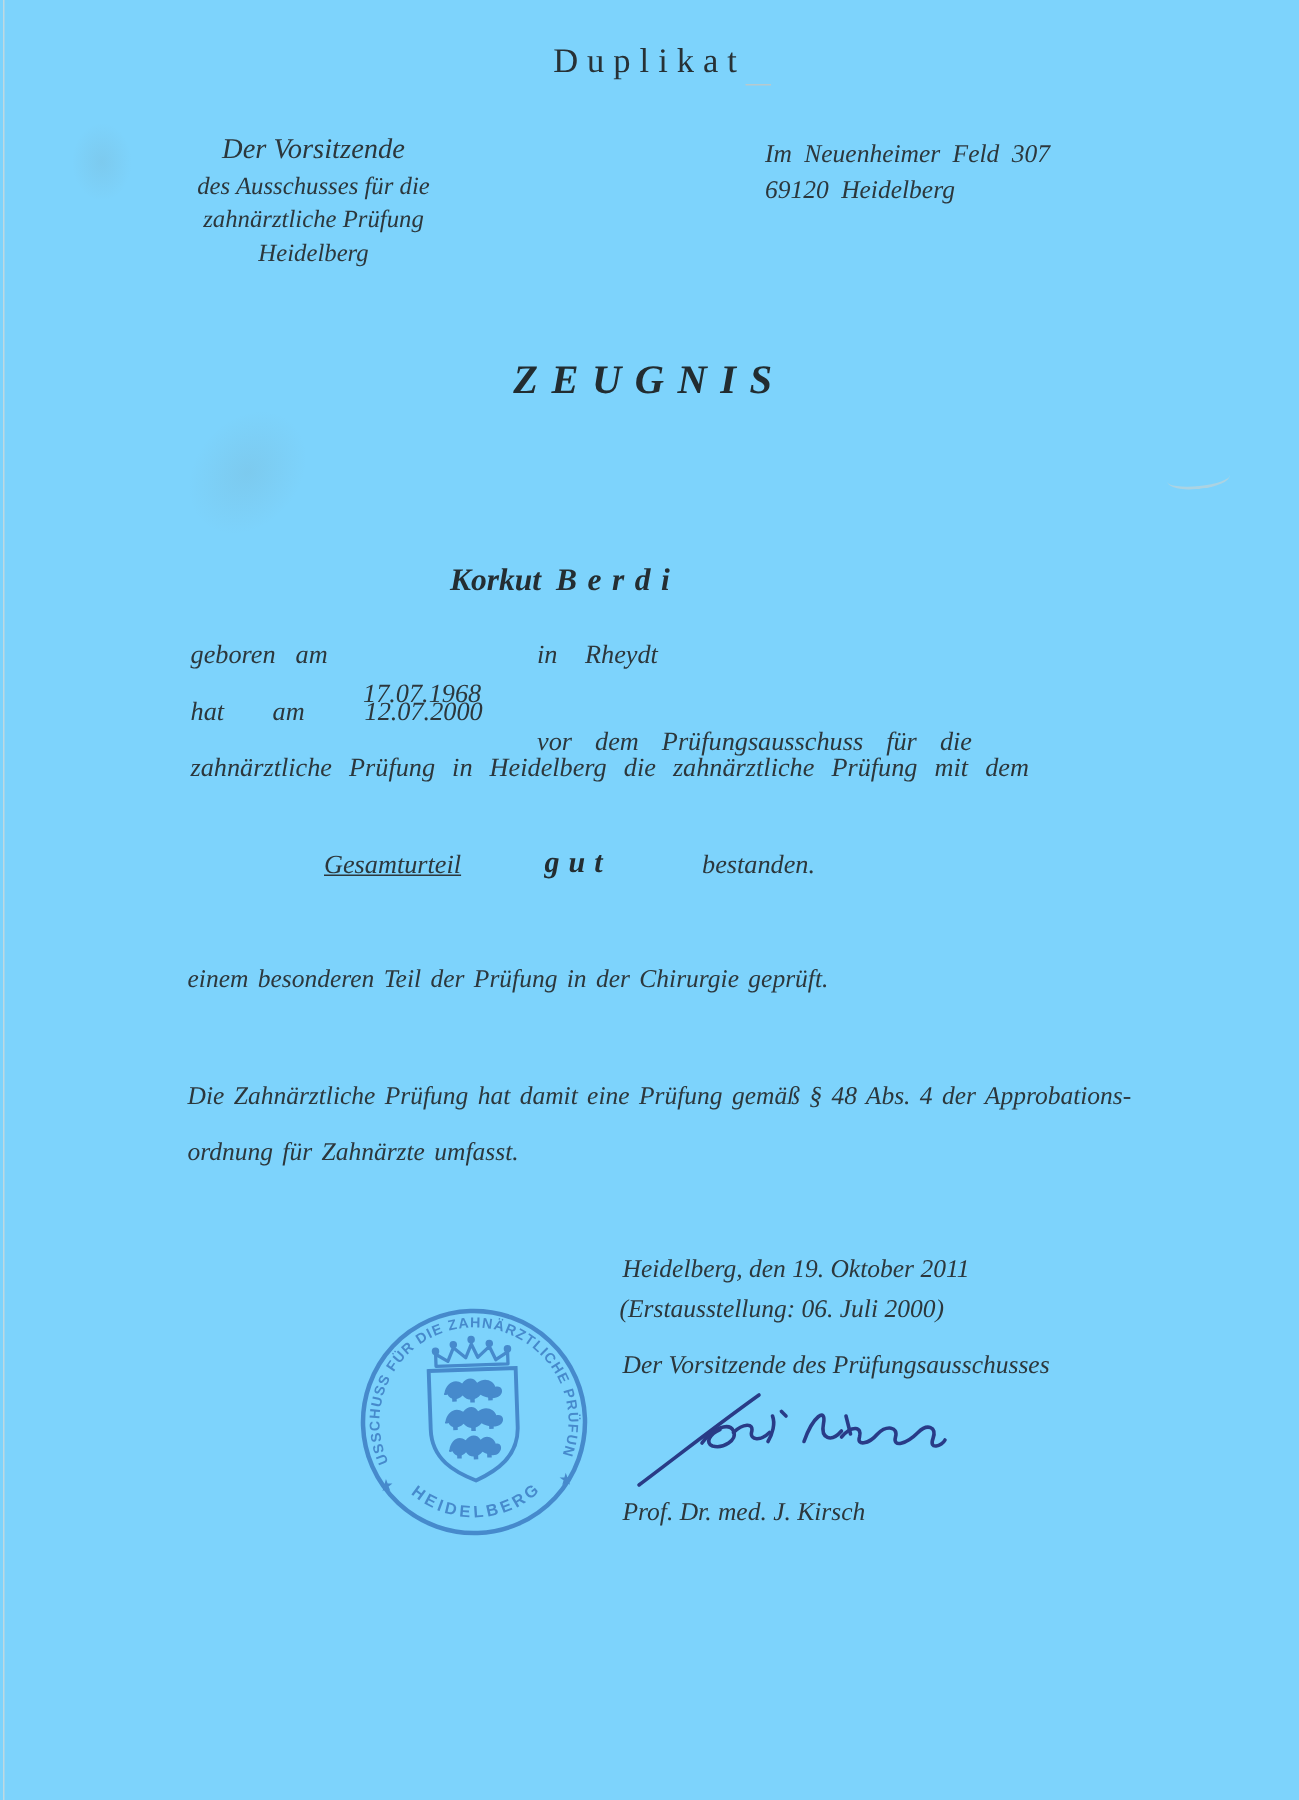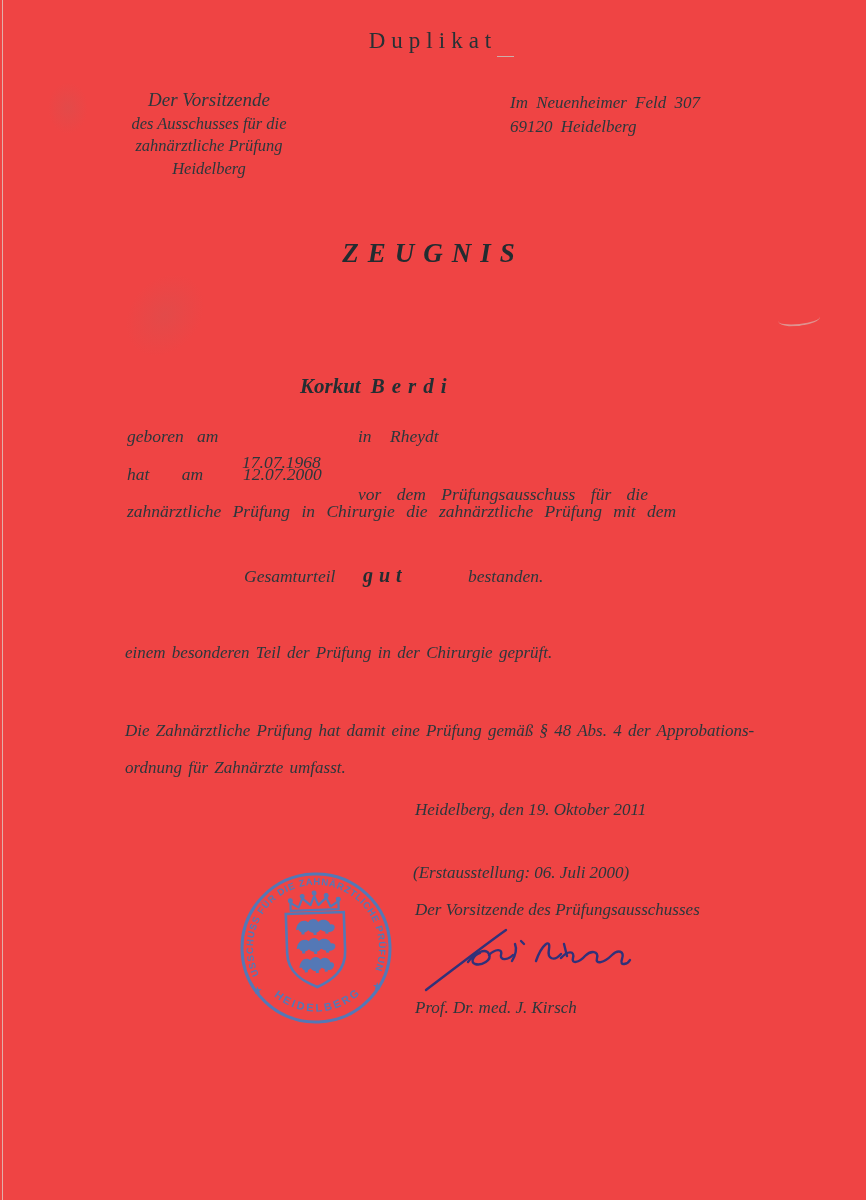--- a/index.html
+++ b/index.html
@@ -1,18 +1,18 @@
 <!DOCTYPE html>
 <html><head>
 <meta charset="utf-8">
 <style>
   html,body{margin:0;padding:0;background:#e9e9e7;}
   .page{
     position:relative;width:866px;height:1200px;margin:0 auto;
-    background:#ef4444;overflow:hidden;
+    background:#7dd3fc;overflow:hidden;
     font-family:"Liberation Serif","DejaVu Serif",serif;
     color:#2c373c;
   }
   .edge-line{position:absolute;left:2px;top:0;width:1px;height:1200px;background:#dcdcd6;opacity:.7;}
   .smudge{position:absolute;background:radial-gradient(closest-side,rgba(120,125,120,.10),rgba(120,125,120,0));border-radius:50%;}
   .smudge-tilde{position:absolute;width:42px;height:12px;border-bottom:2px solid #d3d3cd;border-radius:50%;opacity:.55;transform:rotate(-6deg);}
   .artifact-line{position:absolute;height:1px;background:#c4c8c3;opacity:.8;}
 
   .doc-type{
     position:absolute;left:0;right:0;top:28px;text-align:center;
@@ -76,35 +76,35 @@
   </div>
 
   <span class="t" style="left:127px;top:426px;word-spacing:9px;">geboren am</span>
   <span class="t" style="left:242px;top:426px;margin-top:26px;">17.07.1968</span>
   <span class="t" style="left:358px;top:426px;">in</span>
   <span class="t" style="left:390px;top:426px;">Rheydt</span>
 
   <span class="t" style="left:127px;top:464px;word-spacing:28px;">hat am</span>
   <span class="t" style="left:243px;top:464px;">12.07.2000</span>
   <span class="t" style="left:358px;top:484px;word-spacing:11px;">vor dem Prüfungsausschuss für die</span>
-  <span class="t" style="left:127px;top:501px;word-spacing:7px;">zahnärztliche Prüfung in Chirurgie die zahnärztliche Prüfung mit dem</span>
+  <span class="t" style="left:127px;top:501px;word-spacing:7px;">zahnärztliche Prüfung in Heidelberg die zahnärztliche Prüfung mit dem</span>
 
-  <span class="t" style="left:244px;top:566px;">Gesamturteil</span>
+  <span class="t" style="left:216px;top:566px;text-decoration:underline;">Gesamturteil</span>
   <span class="t grade" style="left:363px;top:564px;">gut</span>
   <span class="t" style="left:468px;top:566px;">bestanden.</span>
 
   <div class="para" style="top:634px;">
     <div>einem besonderen Teil der Prüfung in der Chirurgie geprüft.</div>
   </div>
   <div class="para" style="top:712px;">
     <div>Die Zahnärztliche Prüfung hat damit eine Prüfung gemäß § 48 Abs. 4 der Approbations-</div>
     <div>ordnung für Zahnärzte umfasst.</div>
   </div>
 
-  <span class="t closing" style="left:415px;top:800px;">Heidelberg, den 19. Oktober 2011</span>
+  <span class="t closing" style="left:415px;top:836px;">Heidelberg, den 19. Oktober 2011</span>
   <span class="t closing" style="left:413px;top:863px;">(Erstausstellung: 06. Juli 2000)</span>
   <span class="t closing" style="left:415px;top:900px;">Der Vorsitzende des Prüfungsausschusses</span>
   <span class="t closing" style="left:415px;top:998px;">Prof. Dr. med. J. Kirsch</span>
 
   <svg class="sig-svg" width="215" height="82" viewBox="0 0 215 82">
     <g fill="none" stroke="#23307e" stroke-width="2.4" stroke-linecap="round" opacity="0.93">
       <path d="M 8,74 C 32,56 60,34 88,14"></path>
       <path d="M 50,46 C 57,36 68,32 71,38 C 74,44 64,50 57,48 C 52,46 55,40 62,37"></path>
       <path d="M 71,39 C 77,33 85,32 83,39 C 82,44 89,45 95,39"></path>
       <path d="M 97,28 C 99,33 97,40 94,45"></path>

